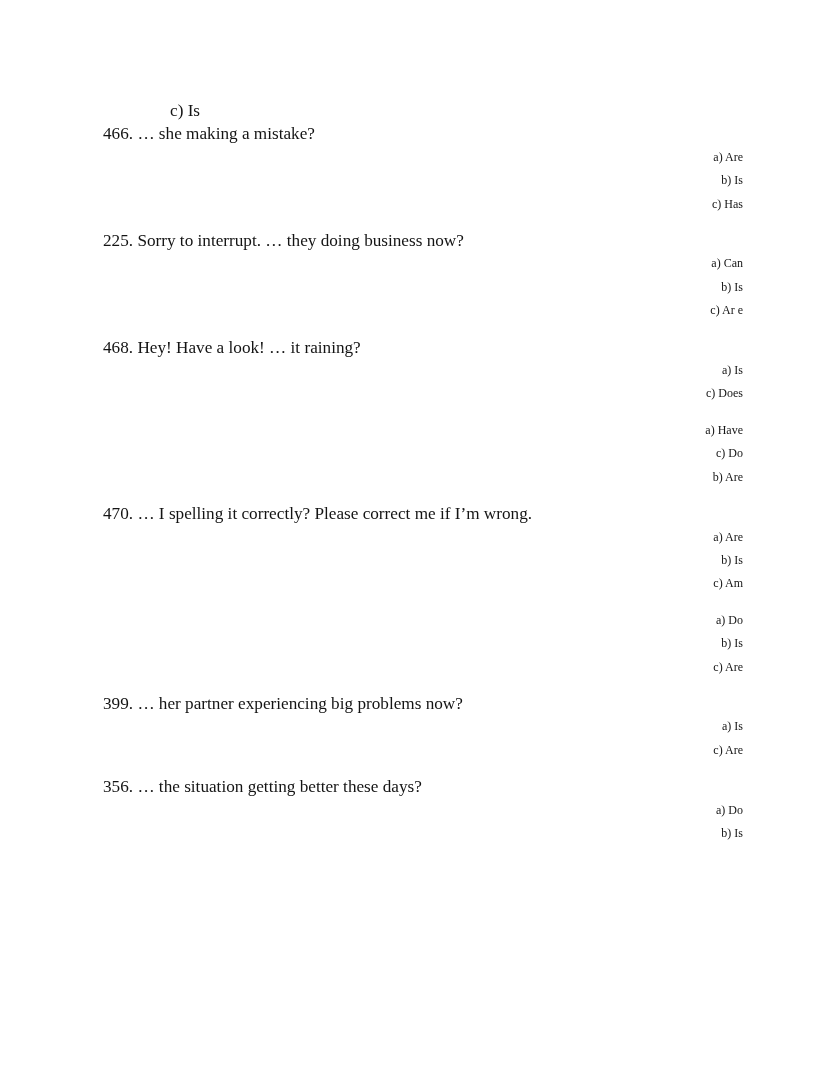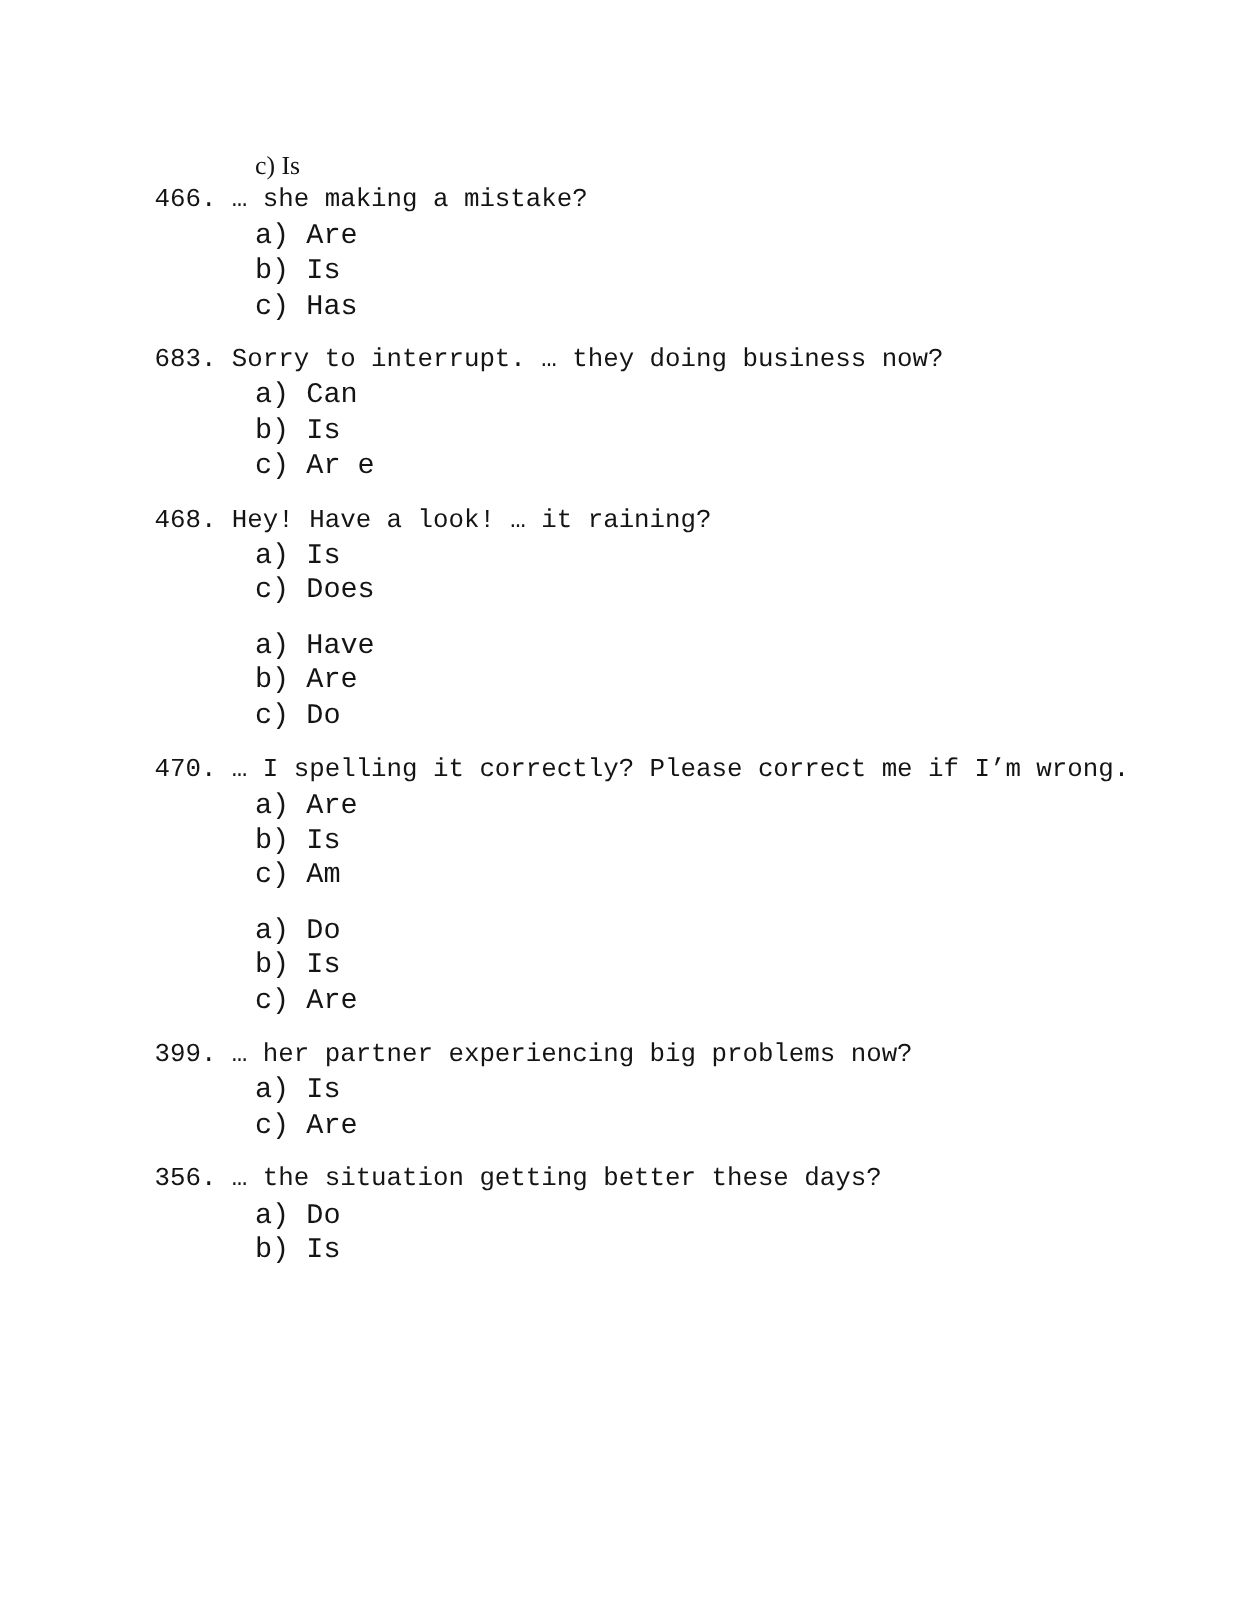--- a/index.html
+++ b/index.html
@@ -27,81 +27,81 @@
   }
   
   .orphan-option {
     margin: 0 0 0 67px;
     font-size: 17.2px;
     line-height: 23.4px;
     white-space: pre;
   }
   .question-block {
     margin-top: 13px;
-    font-family: Liberation Mono, monospace;
   }
   .question-block:first-of-type {
     margin-top: 0;
   }
   .question-line {
     margin: 0;
     font-size: 17.2px;
     line-height: 23.4px;
     white-space: pre;
     text-indent: 0;
   }
   .options {
     list-style: none;
     margin: 0;
     padding: 0 0 0 67px;
   }
   .option-item {
     margin: 0;
-    font-size: 19px;
+    font-size: 12px;
     line-height: 23.4px;
     white-space: pre;
+    text-align: right;
   }
 </style>
 </head>
 <body>
 
 <div class="page" style="background: rgb(255, 255, 255); color: rgb(20, 20, 20);">
   <div class="content">
 
     <div class="orphan-option">c) Is</div>
 
     <div id="questions-container">
         <div class="question-block">
           <p class="question-line">466. … she making a mistake?</p>
           <ul class="options">
             <li class="option-item">a) Are</li>
             <li class="option-item">b) Is</li>
             <li class="option-item">c) Has</li>
           </ul>
         </div>
         <div class="question-block">
-          <p class="question-line">683. Sorry to interrupt. … they doing business now?</p>
+          <p class="question-line">225. Sorry to interrupt. … they doing business now?</p>
           <ul class="options">
             <li class="option-item">a) Can</li>
             <li class="option-item">b) Is</li>
             <li class="option-item">c) Ar e</li>
           </ul>
         </div>
         <div class="question-block">
           <p class="question-line">468. Hey! Have a look! … it raining?</p>
           <ul class="options">
             <li class="option-item">a) Is</li>
             <li class="option-item">c) Does</li>
           </ul>
         </div>
         <div class="question-block">
           <ul class="options">
             <li class="option-item">a) Have</li>
+            <li class="option-item">c) Do</li>
             <li class="option-item">b) Are</li>
-            <li class="option-item">c) Do</li>
           </ul>
         </div>
         <div class="question-block">
           <p class="question-line">470. … I spelling it correctly? Please correct me if I’m wrong.</p>
           <ul class="options">
             <li class="option-item">a) Are</li>
             <li class="option-item">b) Is</li>
             <li class="option-item">c) Am</li>
           </ul>
         </div>

